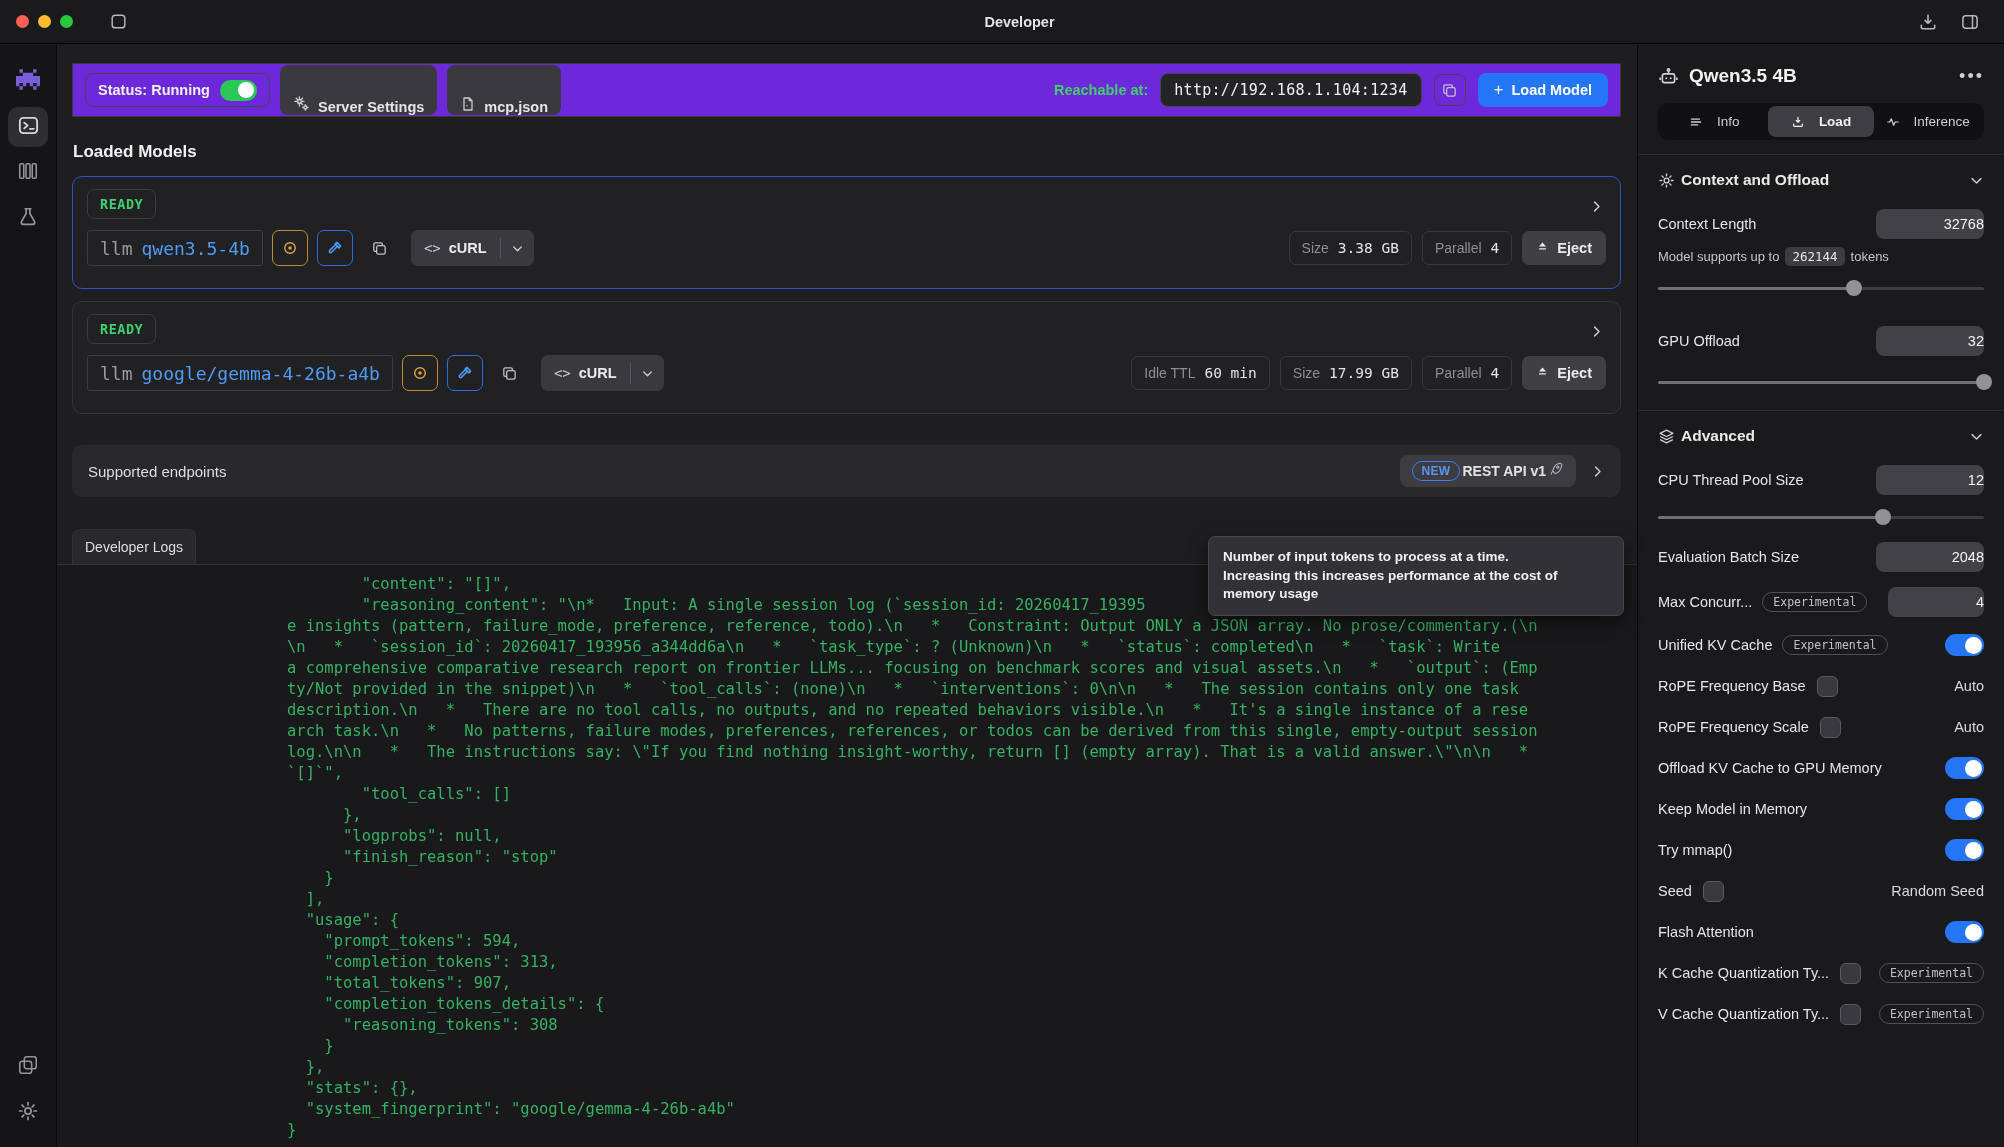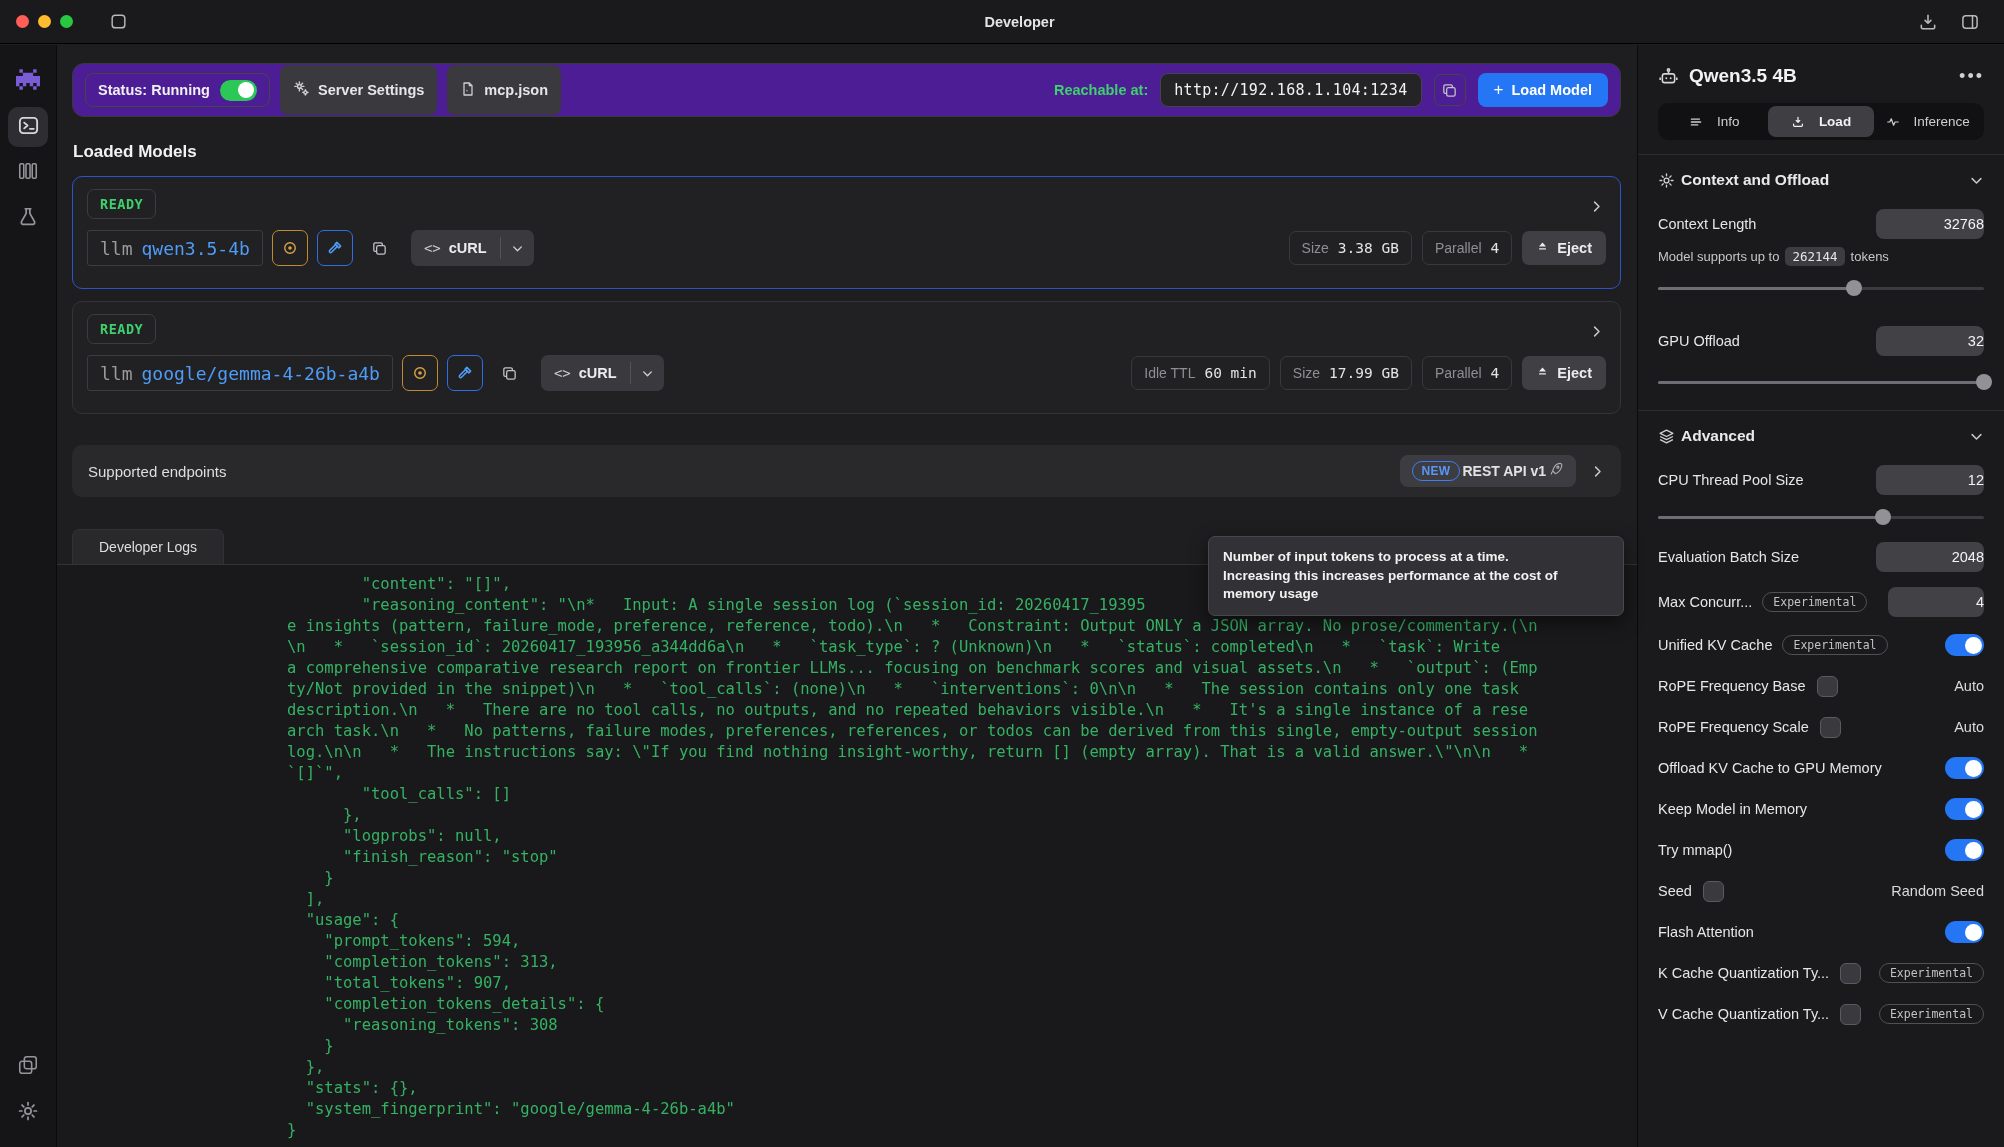--- a/index.html
+++ b/index.html
@@ -34,32 +34,32 @@
   }
   .rail-item { width:40px; height:40px; display:flex; align-items:center; justify-content:center;
     border-radius:10px; margin-bottom:6px; color:#96969a; cursor:pointer; }
   .rail-item.selected { background:#2e2e32; color:#d8d8da; }
   .rail-spacer { flex:1; }
 
   
   .main { position:absolute; top:45px; left:57px; width:1580px; bottom:0; display:flex; flex-direction:column; }
 
   .server-bar {
-    margin:18px 16px 0 15px; height:54px; border:1px solid #39393d; border-radius:12px;
-    background:#4c1d95; display:flex; align-items:center; padding:0 12px; gap:10px;
+    margin:18px 16px 0 15px; height:54px; border:1px solid #39393d; border-radius:1px;
+    background:#6d28d9; display:flex; align-items:center; padding:0 12px; gap:10px;
   }
   .pill-bordered {
     display:flex; align-items:center; gap:10px; height:34px; padding:0 12px;
     border:1px solid #46464a; border-radius:8px; font-size:14.5px; color:#f0f0f1; font-weight:600;
   }
   .toggle { position:relative; width:37px; height:21px; border-radius:11px; background:#2bc757; cursor:pointer; flex:none; }
   .toggle::after { content:""; position:absolute; top:2.5px; width:16px; height:16px; border-radius:50%; background:#fff; }
   .toggle.on::after { right:2.5px; }
   .btn {
-    display:flex; align-items:center; gap:8px; height:50px; padding:0 13px; border-radius:8px;
+    display:flex; align-items:flex-end; gap:8px; height:50px; padding:0 13px; border-radius:8px;
     background:#3a3a3e; color:#e6e6e8; font-size:14.5px; font-weight:600; cursor:pointer;
   }
   .btn svg { color:#cfcfd2; }
   .server-bar-right { margin-left:auto; display:flex; align-items:center; gap:12px; }
   .reachable { color:var(--green,#3fd06e); font-size:14.5px; font-weight:600; }
   .url-box {
     height:34px; display:flex; align-items:center; padding:0 13px; background:#242427;
     border:1px solid #454549; border-radius:8px; font-size:15px; color:#f2f2f3; letter-spacing:.3px;
   }
   .icon-btn { width:32px; height:32px; display:flex; align-items:center; justify-content:center;
@@ -118,21 +118,21 @@
   .new-pill { display:flex; align-items:center; height:20px; padding:0 9px; border:1.5px solid #3f7df0;
     border-radius:11px; color:#5a96f5; font-size:12px; font-weight:700; letter-spacing:.3px; }
   .rest-label { font-size:14px; color:#e2e2e4; font-weight:600; }
   .rest-badge svg { color:#ababaf; }
   .endpoints-right > .chev { color:#c9c9cc; display:flex; cursor:pointer; }
 
   
   .logs-tabbar { position:relative; margin-top:33px; height:35px; display:flex; align-items:flex-end;
     border-bottom:1px solid #323236; }
   .logs-tab {
-    margin-left:15px; height:35px; display:flex; align-items:center; padding:0 26px;
+    margin-left:15px; height:35px; display:flex; align-items:center; padding:0 12px;
     background:#29292c; border:1px solid #323236; border-bottom:none; border-radius:8px 8px 0 0;
     font-size:14px; color:#dededf; cursor:pointer;
   }
   .logs-actions { position:absolute; right:22px; top:6px; display:flex; gap:18px; color:#9a9a9e; }
   .log-panel { flex:1; background:#19191b; overflow:hidden; }
   .log-pre {
     padding:9px 10px 10px 230px; font-family:"DejaVu Sans Mono", monospace;
     font-size:15.5px; line-height:21px; color:var(--log_green,#35b163); white-space:pre;
   }
 

